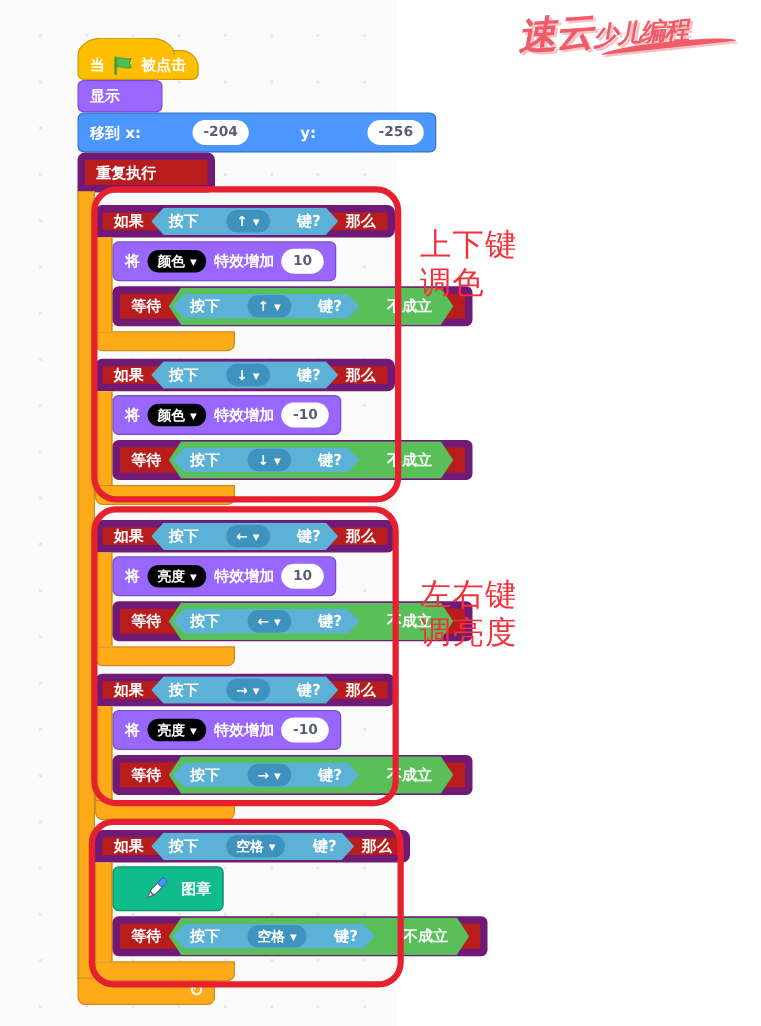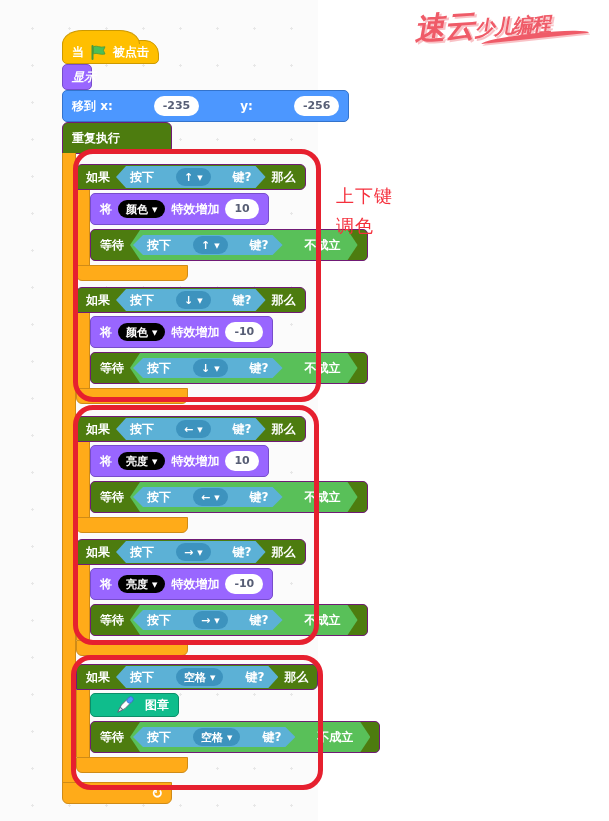--- a/index.html
+++ b/index.html
@@ -19,21 +19,21 @@
 
   
   .block, .row{
     position:relative;display:flex;align-items:center;gap:6px;
     color:#fff;font-size:12px;font-weight:600;white-space:nowrap;
     padding:0 9px;border-radius:5px;width:fit-content;box-sizing:border-box;
   }
   .events {background:#FFBF00;border:1px solid #CC9900;}
   .looks  {background:#9966FF;border:1px solid #774DCB;}
   .motion {background:#4C97FF;border:1px solid #3373CC;}
-  .ctl    {background:#4d7c0f;border:1px solid #701a75;}
+  .ctl    {background:#b91c1c;border:6px solid #701a75;}
   .pen    {background:#0FBD8C;border:1px solid #0B8E69;}
 
   .abs{position:absolute;}
 
   
   .hat{border-radius:4px 14px 5px 5px;}
   .hat::before{
     content:"";position:absolute;left:-1px;top:-11px;width:76px;height:13px;
     background:#FFBF00;border:1px solid #CC9900;border-bottom:none;
     border-radius:38px 38px 0 0 / 26px 26px 0 0;
@@ -67,21 +67,21 @@
   
   .if-group{position:absolute;left:76px;z-index:2;}
   .if-row{height:26px;border-radius:6px 6px 6px 0;}
   .if-body{position:relative;padding:3px 0 4px 14px;display:flex;flex-direction:column;gap:4px;width:fit-content;}
   .if-body::before{
     content:"";position:absolute;left:0;top:0;bottom:0;width:14px;
     background:#FFAB19;border-left:1px solid #CF8B17;border-right:1px solid #CF8B17;box-sizing:border-box;
   }
   .if-bottom{width:112px;height:16px;background:#FFAB19;border:1px solid #CF8B17;border-radius:0 0 6px 6px;box-sizing:border-box;}
   .h32{height:32px;}
-  .h36{height:24px;padding-left:20px;}
+  .h36{height:36px;padding-left:20px;}
 
   
   #forever-top{left:62px;top:122px;width:110px;height:32px;border-radius:6px 6px 6px 0;}
   #forever-bar{position:absolute;left:62px;top:153px;width:14px;height:630px;background:#FFAB19;border-left:1px solid #CF8B17;border-right:1px solid #CF8B17;box-sizing:border-box;}
   #forever-bottom{
     position:absolute;left:62px;top:782px;width:110px;height:22px;background:#FFAB19;
     border:1px solid #CF8B17;border-radius:0 0 6px 6px;box-sizing:border-box;
     display:flex;align-items:center;justify-content:flex-end;padding:0 8px;
     color:#fff;font-size:14px;font-weight:700;
   }
@@ -90,21 +90,21 @@
   .hl{
     position:absolute;border:5px solid #E6202F;border-radius:20px;
     z-index:6;pointer-events:none;background:transparent;
   }
   #hl-0{left:73px;top:149px;width:238px;height:243px;}
   #hl-1{left:73px;top:405px;width:236px;height:230px;}
   #hl-2{left:71px;top:655px;width:242px;height:125px;}
 
   
   .note{
-    position:absolute;color:#F5303D;font-size:18px;line-height:30px;
+    position:absolute;color:#F5303D;font-size:25px;line-height:30px;
     font-weight:500;letter-spacing:1px;z-index:6;white-space:nowrap;
   }
   #note-0{left:336px;top:181px;}
   #note-1{left:336px;top:461px;}
   #note-2{left:329px;top:694px;}
 
   
   #logo{
     position:absolute;left:414px;top:4px;transform:rotate(-4deg);
     color:#EF5B68;z-index:6;white-space:nowrap;font-style:italic;font-weight:bold;
@@ -126,27 +126,27 @@
 
   <div class="block events hat abs" style="left:62px;top:40px;height:24px;">
     <span>当</span>
     <svg width="17" height="15" viewBox="0 0 17 15">
       <path d="M2.5 1 v13" stroke="#45993D" stroke-width="2" stroke-linecap="round"></path>
       <path d="M3.5 1.6 c3.5 -1.6 6.5 1.6 11.5 0.2 l-1.6 3.6 1.6 3.6 c-5 1.4 -8 -1.8 -11.5 -0.2 z" fill="#4CBF56" stroke="#45993D" stroke-width="0.8"></path>
     </svg>
     <span>被点击</span>
   </div>
 
-  <div class="block looks abs" style="left:62px;top:64px;width:30px;height:26px;font-style:italic;">
+  <div class="block looks abs" style="left:62px;top:64px;width:68px;height:26px;">
     <span>显示</span>
   </div>
 
   <div class="block motion abs" style="left:62px;top:90px;height:32px;gap:41px;">
     <span>移到 x:</span>
-    <span class="num">-235</span>
+    <span class="num">-204</span>
     <span>y:</span>
     <span class="num">-256</span>
   </div>
 
   <div class="block ctl abs" id="forever-top">
     <span>重复执行</span>
   </div>
   <div id="forever-bar"></div>
   <div id="forever-bottom">
     <span>↻</span>
@@ -359,20 +359,24 @@
   </div>
 
   <div class="hl" id="hl-0"></div>
   <div class="hl" id="hl-1"></div>
   <div class="hl" id="hl-2"></div>
 
   <div class="note" id="note-0">
     <div>上下键</div>
     <div>调色</div>
   </div>
+  <div class="note" id="note-1">
+    <div>左右键</div>
+    <div>调亮度</div>
+  </div>
   <div class="note" id="note-2">
   </div>
 
   <div id="logo">
     <span class="big">速云</span><span class="small">少儿编程</span>
     <span class="swoosh"></span>
   </div>
 </div>
 
 </body></html>

